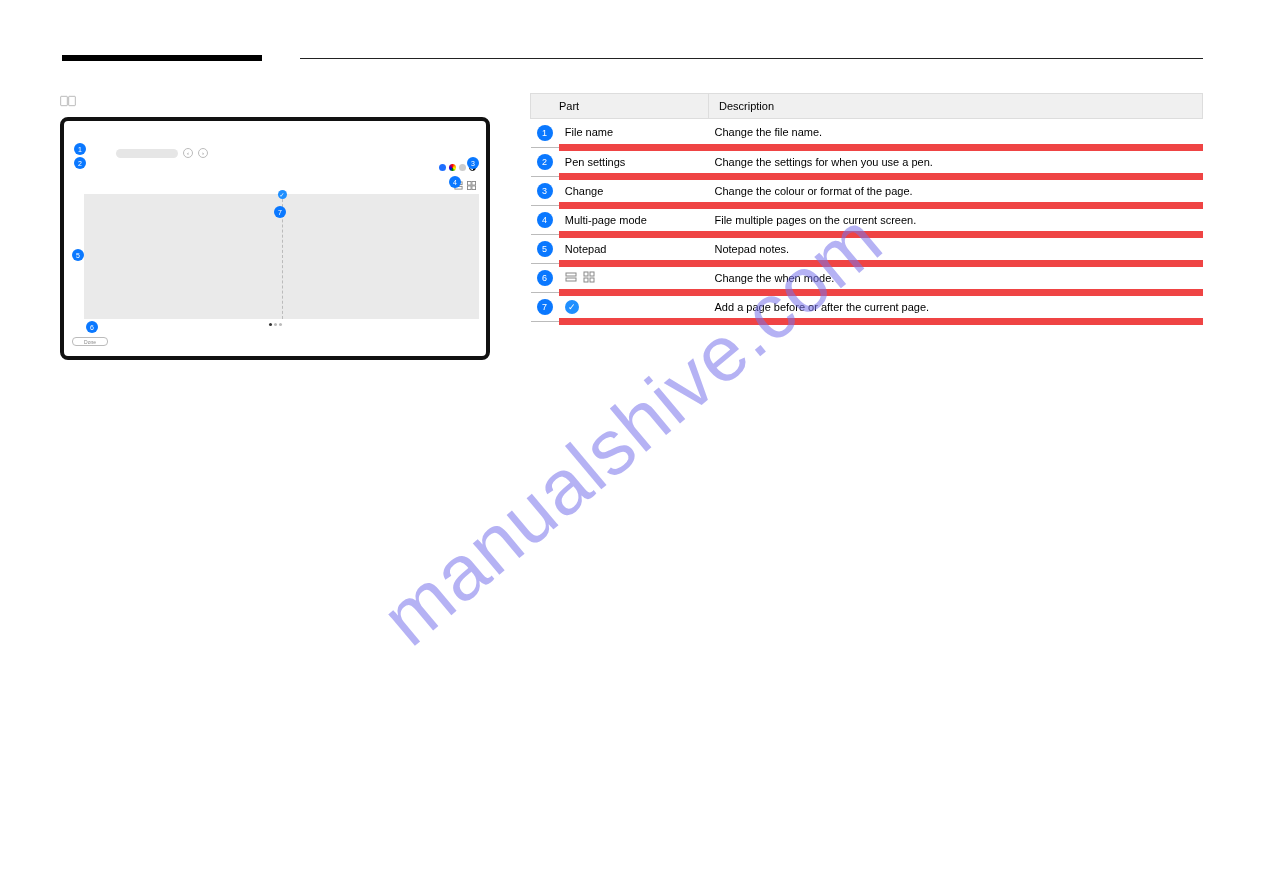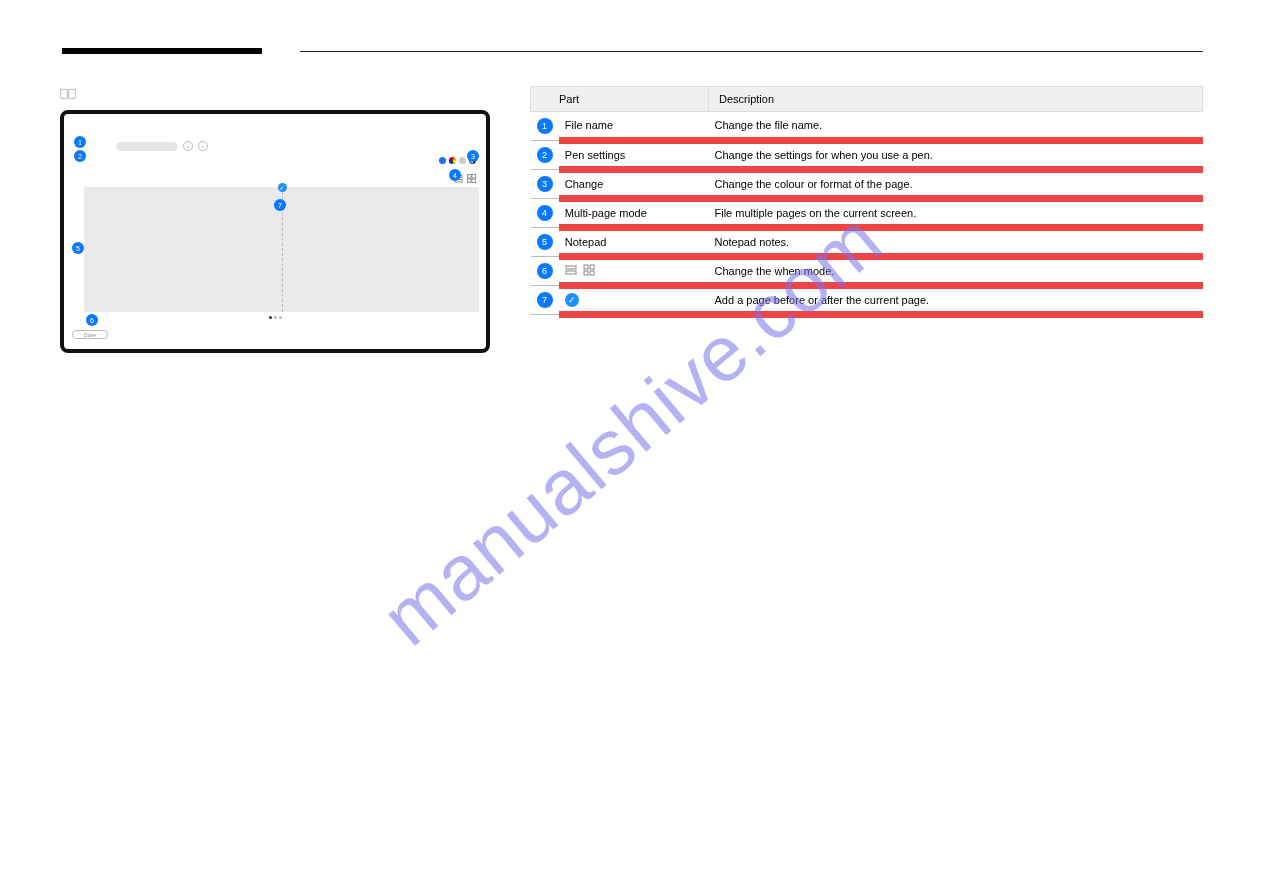--- a/index.html
+++ b/index.html
@@ -5,21 +5,21 @@
   * { box-sizing: border-box; margin: 0; padding: 0; }
   body {
     font-family: Arial, Helvetica, sans-serif;
     background: #fff;
     width: 1263px;
     height: 893px;
     position: relative;
     overflow: hidden;
   }
   .page {
-    padding: 23px 60px;
+    padding: 30px 60px;
     position: relative;
   }
   .top-bars { position: relative; height: 28px; margin-top: 25px; }
   .thick-bar {
     position: absolute; left: 2px; top: 0; width: 200px; height: 6px; background: #000;
   }
   .thin-bar {
     position: absolute; left: 240px; right: 0; top: 3px; height: 1px; background: #222;
   }
   .columns { display: flex; gap: 35px; margin-top: 10px; }

